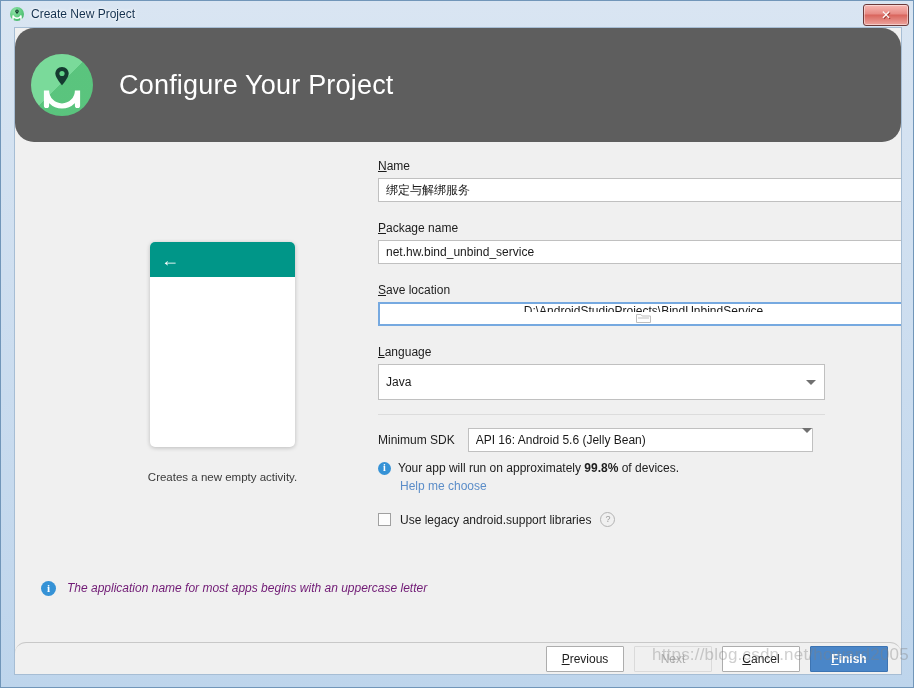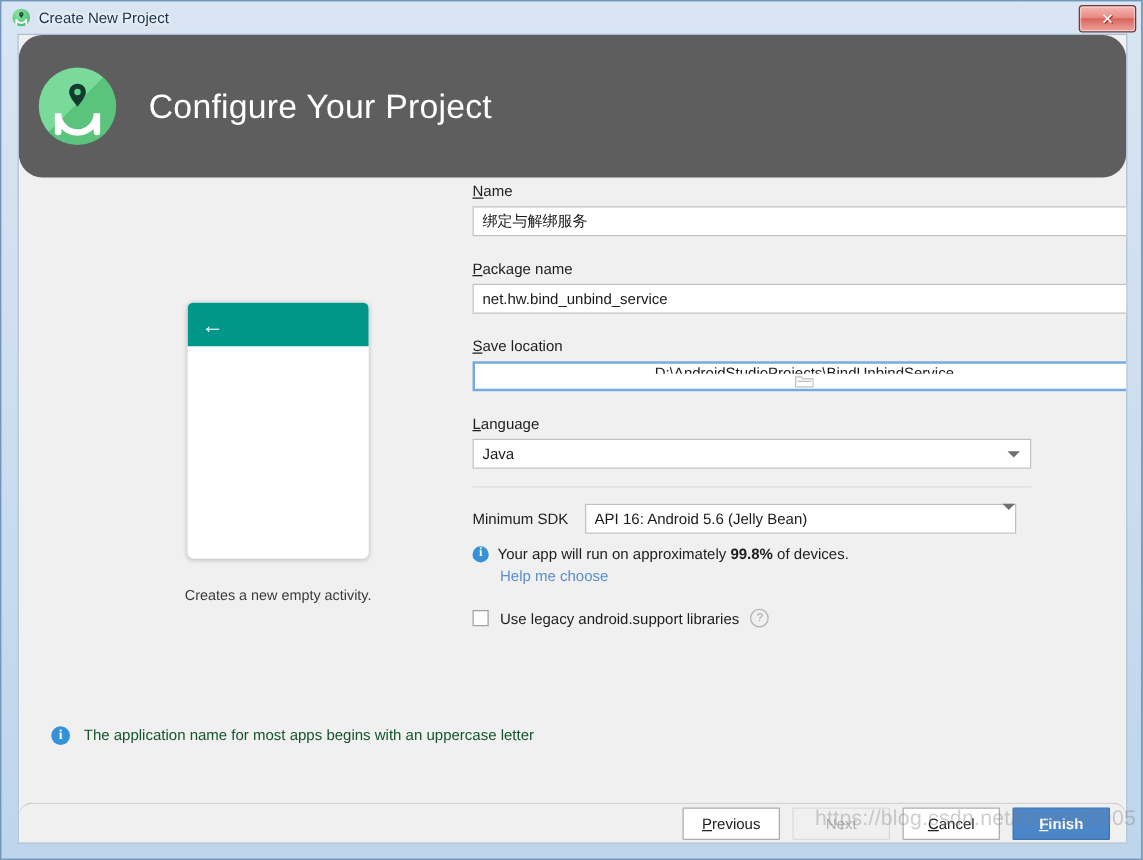--- a/index.html
+++ b/index.html
@@ -184,21 +184,21 @@
   }
   .preview-desc {
     margin-top: 24px;
     font-size: 11.5px;
     color: #3a3a3a;
   }
 
   
   .form {
     position: absolute;
-    left: 363px; top: 4px;
+    left: 363px; top: 17px;
     width: 470px;
   }
   .field-label {
     font-size: 12px;
     color: #1d1d1d;
     margin-bottom: 5px;
   }
   .field-label .acc {
     text-decoration: underline;
   }
@@ -221,21 +221,21 @@
     border: 2px solid #76a9e0;
     padding: 0 6px;
     flex-direction: column;
   }
   .textinput .val { flex: 1 1 auto; white-space: nowrap; overflow: hidden; }
 
   .folder-icon { width: 15px; height: 12px; flex: 0 0 auto; opacity: 0.55; }
 
   .combo {
     width: 447px;
-    height: 24px;
+    height: 36px;
     background: #ffffff;
     border: 1px solid #c0c0c0;
     box-sizing: border-box;
     display: flex;
     align-items: center;
     padding: 0 0 0 7px;
     font-size: 12px;
     color: #1a1a1a;
   }
   .combo .val { flex: 1 1 auto; white-space: nowrap; overflow: hidden; }
@@ -341,21 +341,21 @@
     left: 0; top: 533px;
     width: 886px;
     height: 81px;
     display: flex;
     align-items: flex-start;
     padding-left: 26px;
     padding-top: 20px;
     box-sizing: border-box;
   }
   .validation .info-ico { width: 15px; height: 15px; font-size: 11px; margin-right: 11px; }
-  .validation .msg { font-size: 12px; color: #14532d; }
+  .validation .msg { font-size: 12px; color: #701a75; font-style: italic; }
 
   
   .buttonbar {
     position: absolute;
     left: 0; top: 614px;
     width: 886px;
     height: 32px;
     border-top: 1px solid #c8c8c8;
     display: flex;
     align-items: center;

